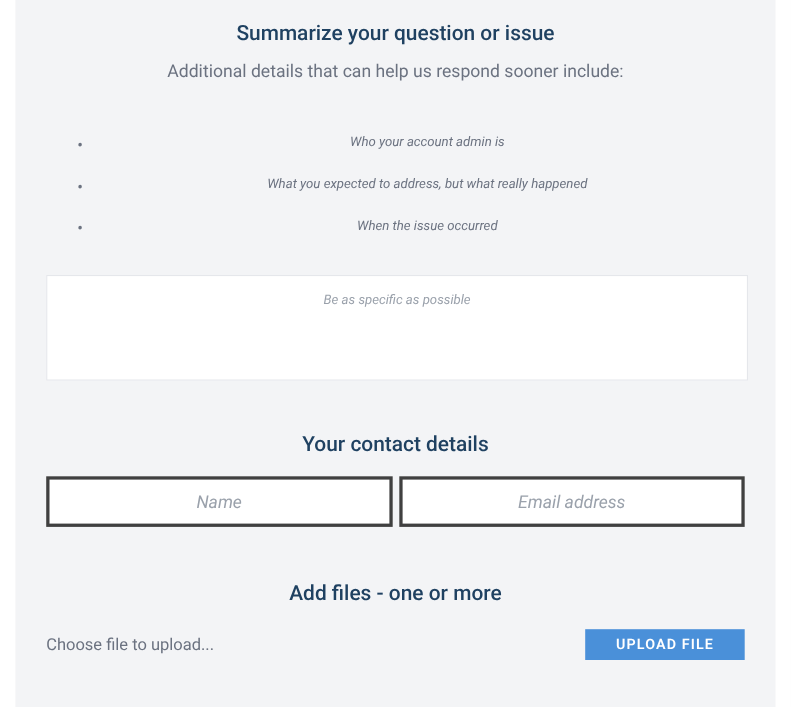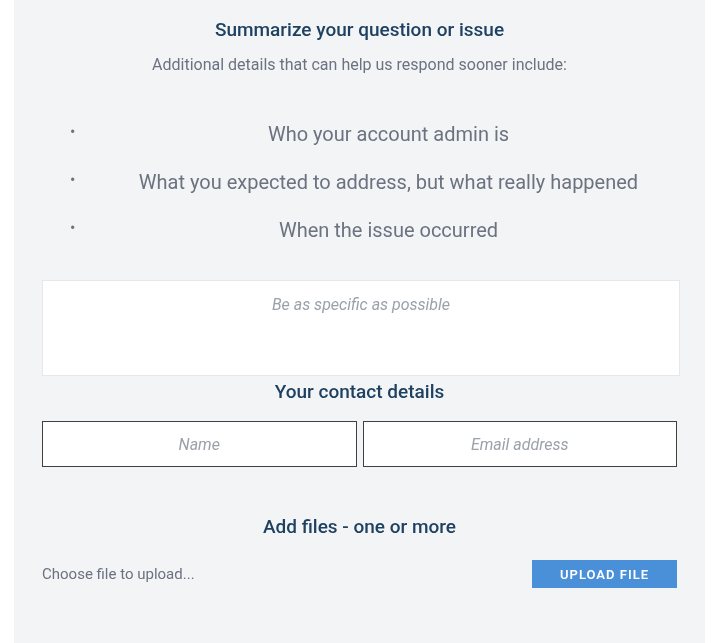--- a/index.html
+++ b/index.html
@@ -33,58 +33,60 @@
       margin-bottom: 48px;
     }
     ul.details-list {
       list-style: none;
       padding-left: 28px;
       margin-bottom: 38px;
     }
     ul.details-list li {
       position: relative;
       color: #6b7280;
-      font-size: 20px;
+      font-size: 12px;
       padding-left: 30px;
       margin-bottom: 24px;
+      font-style: italic;
     }
     ul.details-list li::before {
       content: "•";
       position: absolute;
       left: 0;
       top: 0;
       color: #6b7280;
       font-size: 16px;
     }
     .textarea-input {
       width: 638px;
       min-height: 96px;
       background: #ffffff;
       border: 1px solid #e5e7eb;
       padding: 14px 6px;
-      font-size: 16px;
+      font-size: 12px;
       font-family: inherit;
       font-style: italic;
       color: #333;
       resize: none;
+      margin-bottom: 42px;
     }
     .textarea-input::placeholder {
       color: #9aa1ab;
       font-style: italic;
     }
     .row {
       display: flex;
       gap: 6px;
       margin-bottom: 48px;
     }
     .text-input {
       flex: 1;
       height: 46px;
       background: #ffffff;
-      border: 1px solid #404040;
+      border: 3px solid #404040;
       padding: 0 14px;
       font-size: 16px;
       font-family: inherit;
       font-style: italic;
       color: #333;
     }
     .text-input::placeholder {
       color: #9aa1ab;
       font-style: italic;
     }

